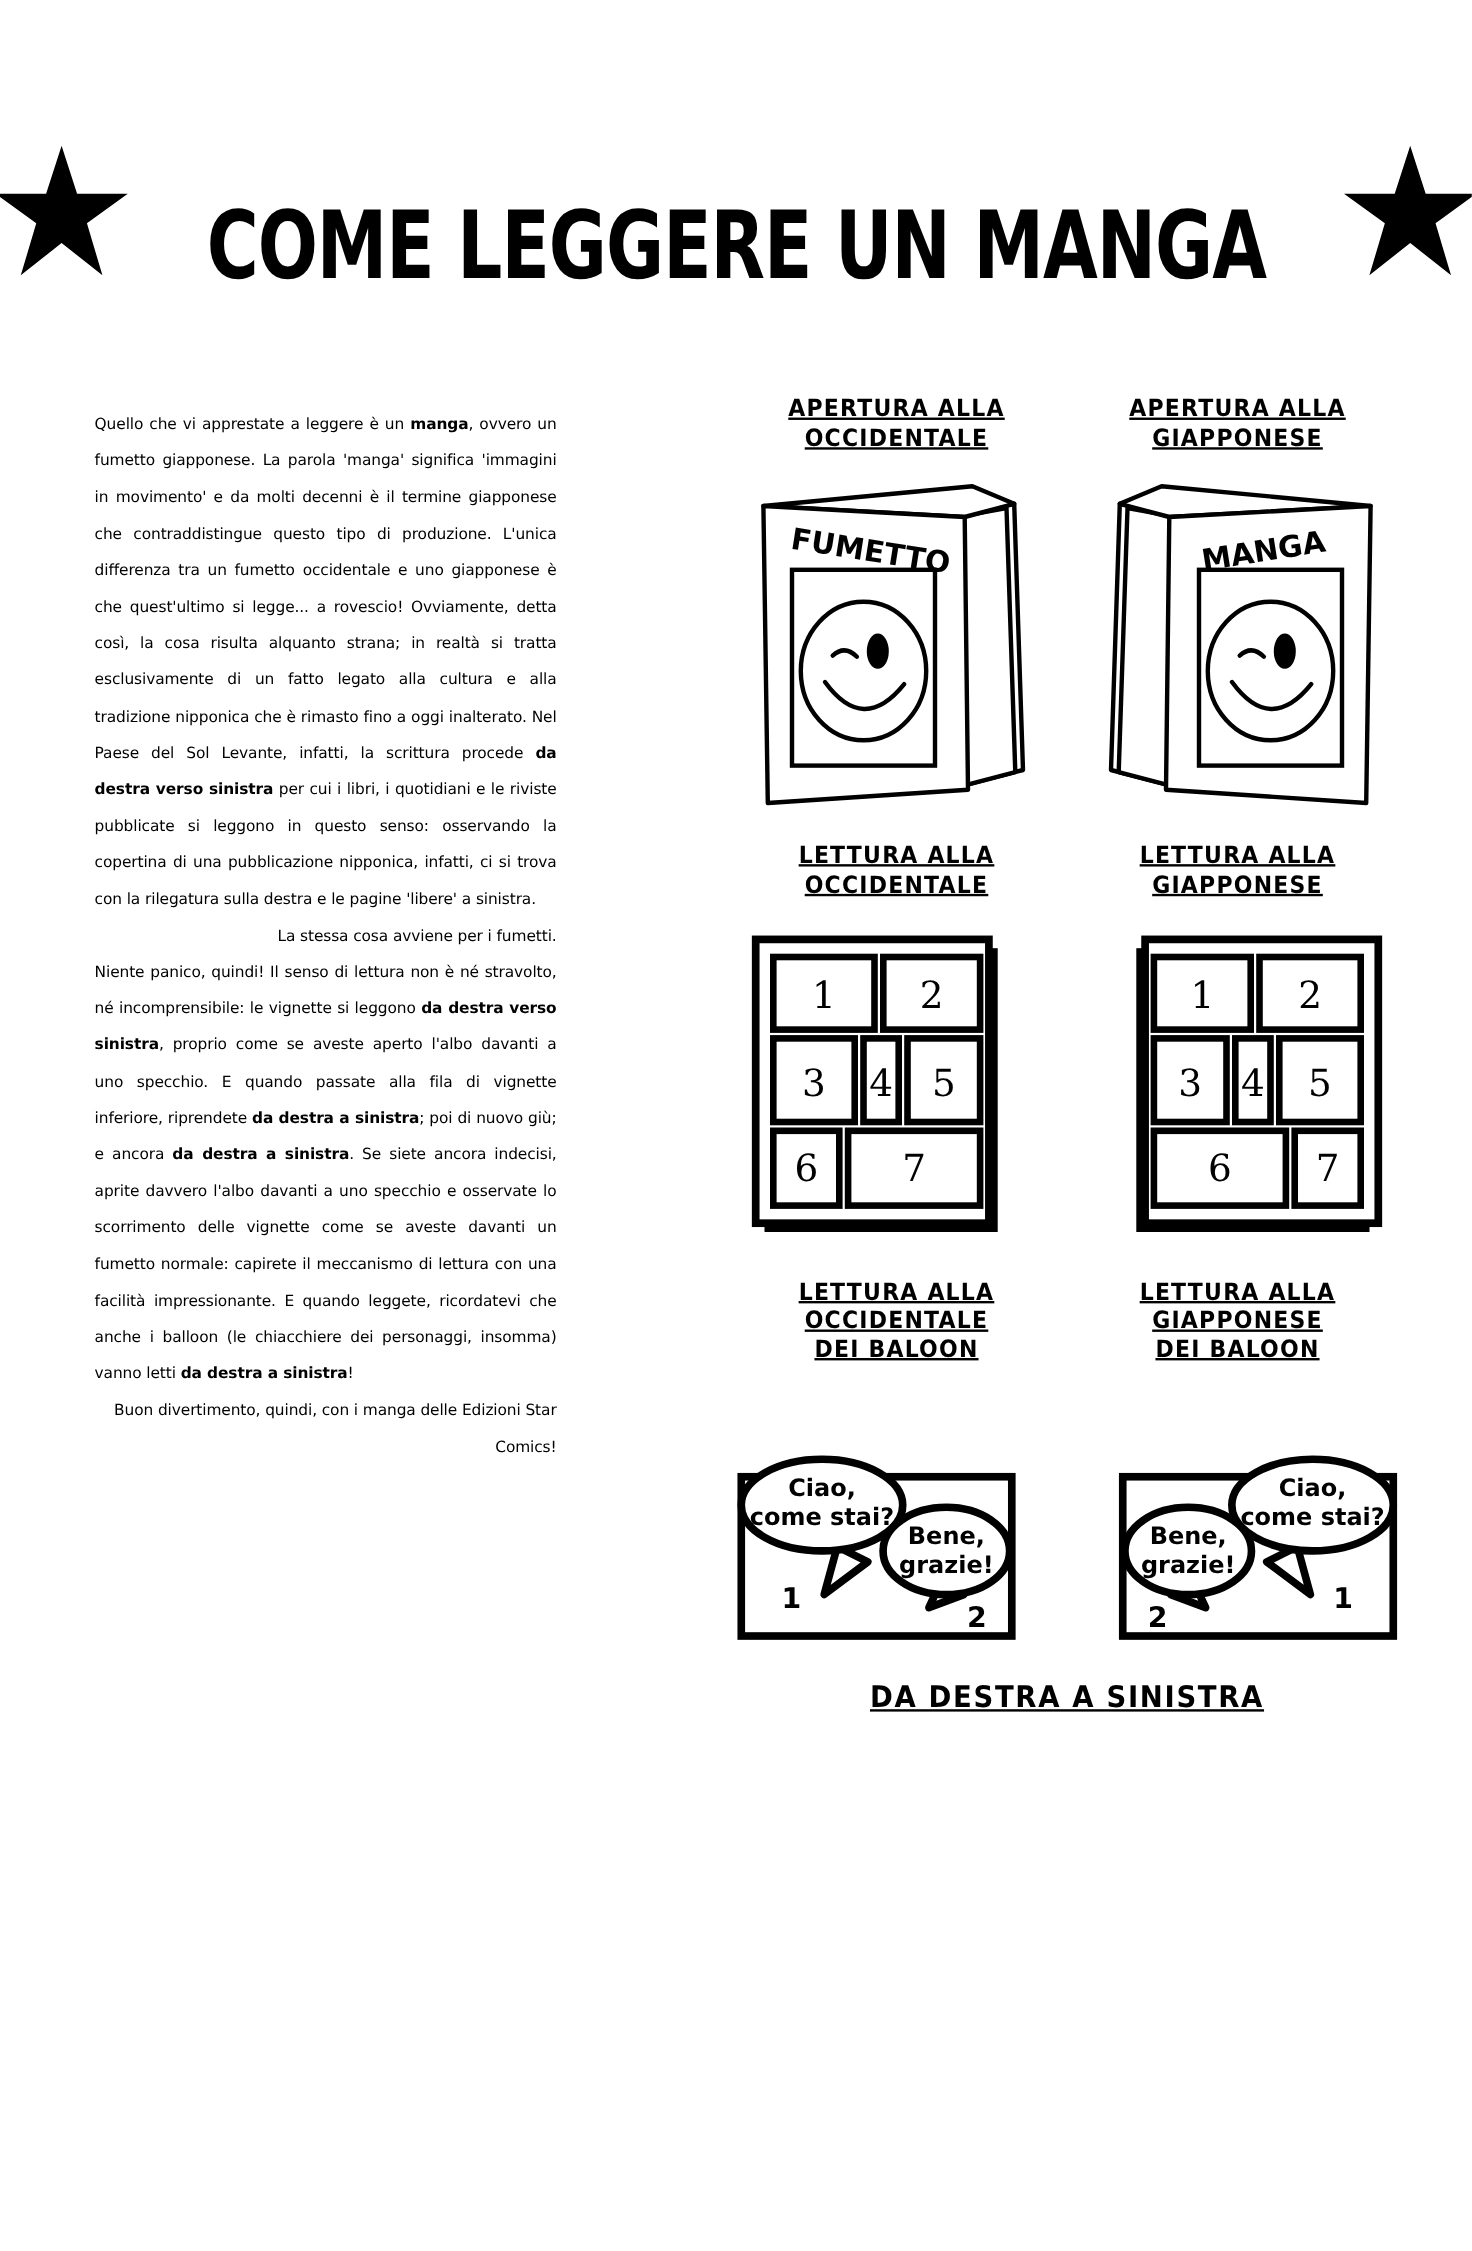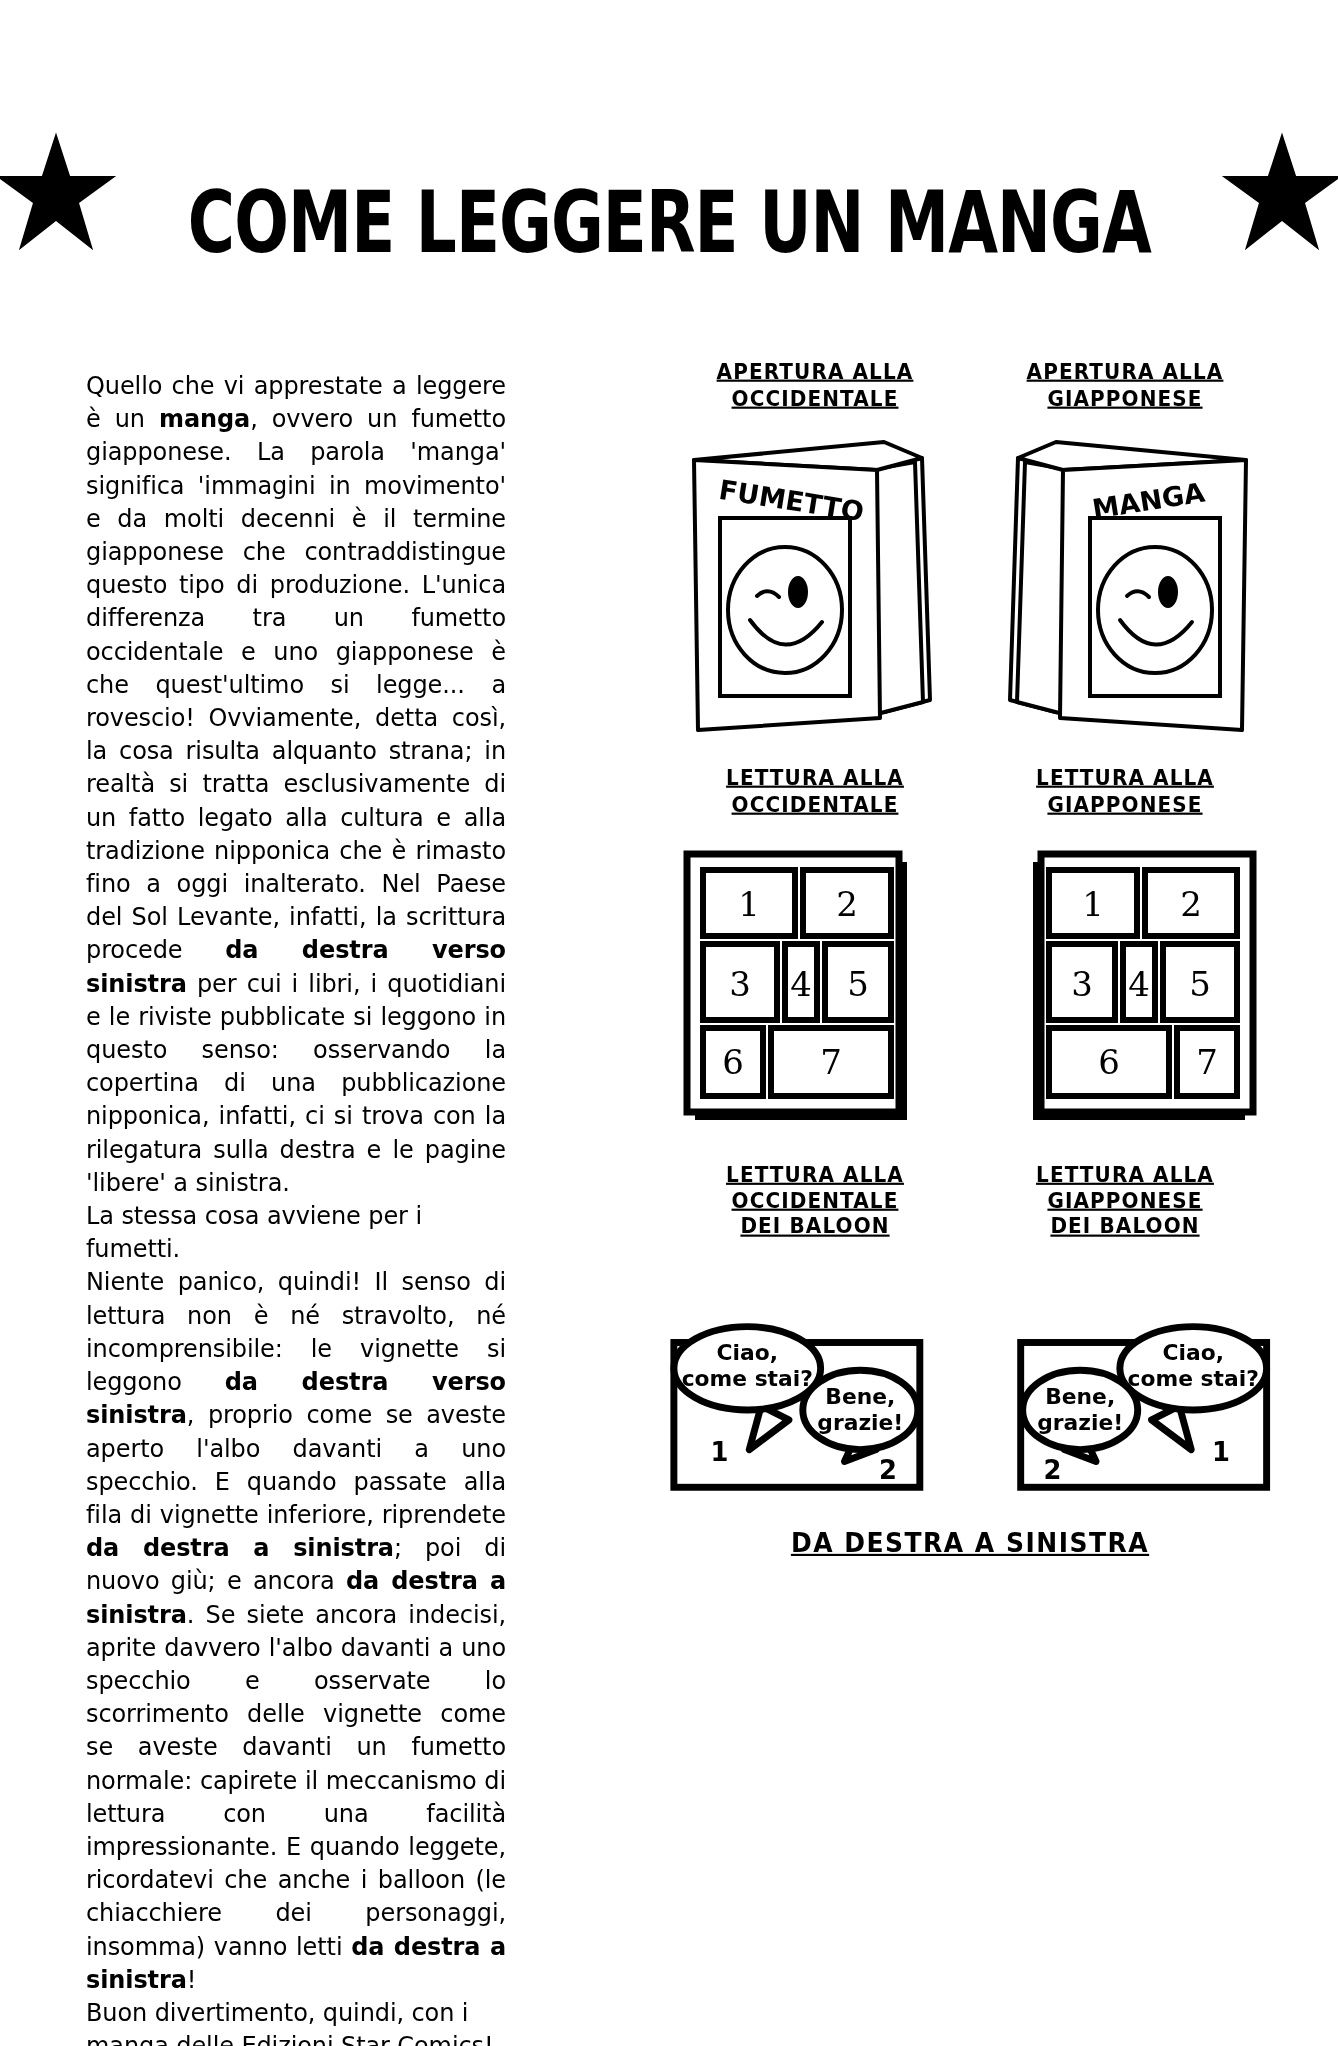--- a/index.html
+++ b/index.html
@@ -44,30 +44,30 @@
 
   
   #article {
     position: absolute;
     left: 86px; top: 370px;
     width: 420px;
   }
   #article p {
     margin: 0;
     font-family: "DejaVu Sans", sans-serif;
-    font-size: 24px;
+    font-size: 14px;
     line-height: 33.2px;
     text-align: justify;
     text-justify: inter-word;
     letter-spacing: -0.1px;
     -webkit-hyphens: none;
     hyphens: none;
   }
   #article p b { font-weight: bold; }
-  #article p.last-left { text-align: left; }
+  #article p.last-left { text-align: right; }
 
   
   #right-col {
     position: absolute;
     left: 660px; top: 360px;
     width: 620px;
     text-decoration: underline;
   }
   .cap-row {
     display: flex;

